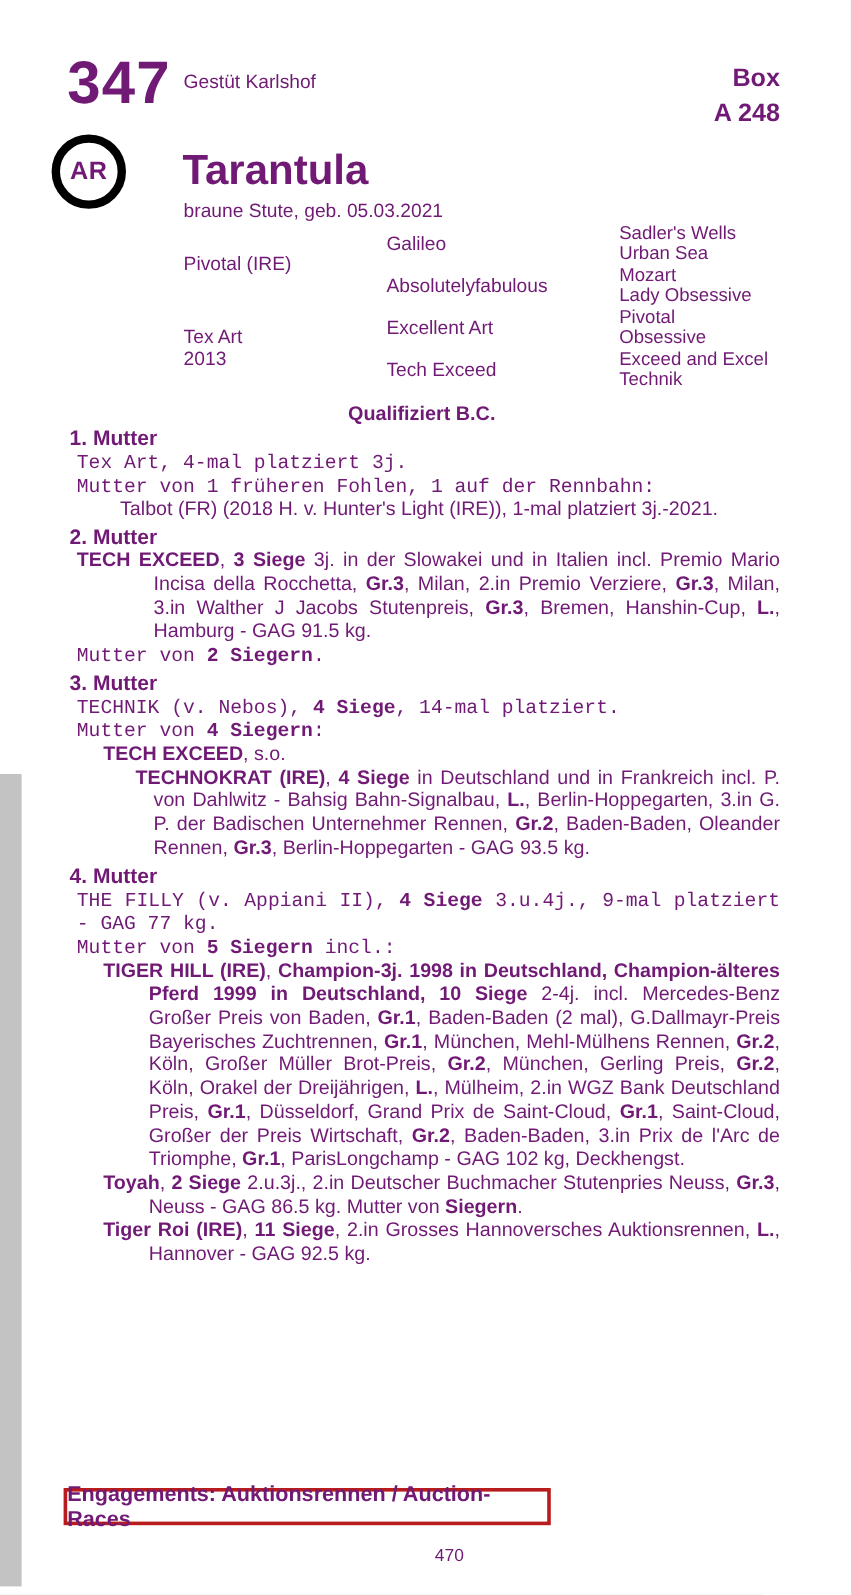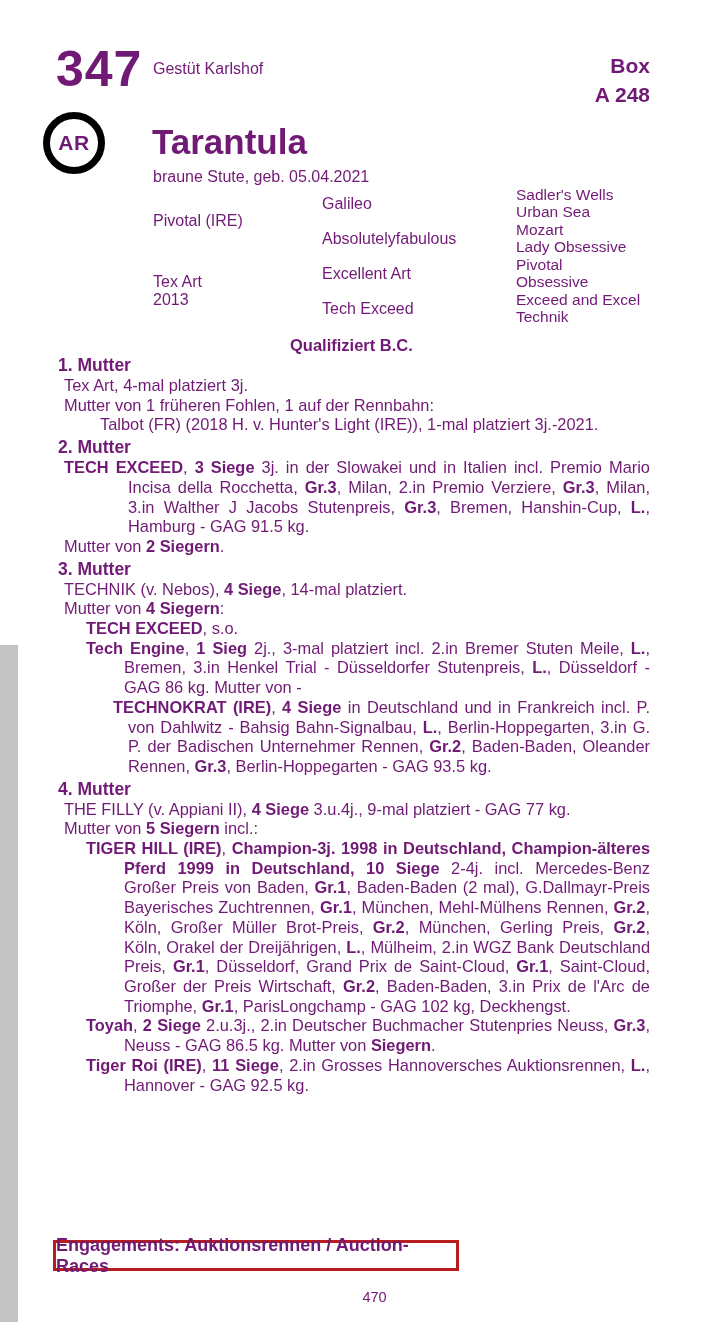--- a/index.html
+++ b/index.html
@@ -44,21 +44,21 @@
 
   
   .dam-line{
     position:absolute;left:0;top:353px;width:709px;box-sizing:border-box;
     padding:0 59px 0 60px;
     font-size:16.4px;line-height:19.7px;
   }
   .dam-line p{margin:0;text-align:justify;}
   .section{margin-top:2px;}
   .section-title{font-size:17.5px;font-weight:bold;margin:0 0 1px -2px;line-height:20px;}
-  .ln{margin-left:4px !important;text-align:left;}
+  .ln{margin-left:4px !important;text-align:left;font-family:Liberation Mono, monospace;}
   .ln-sub{margin-left:40px !important;text-align:left !important;}
   .ln-name{margin-left:26px !important;text-align:left !important;}
   .hang-a{padding-left:68px;text-indent:-64px;}   
   .hang-b{padding-left:64px;text-indent:-38px;}   
   .hang-c{padding-left:68px;text-indent:-15px;}   
 
   
   .engagements-box{
     position:absolute;left:53px;top:1240px;width:406px;height:31px;box-sizing:border-box;
     border:3px solid #b91c1c;
@@ -77,21 +77,21 @@
   <div class="catalog-number">347</div>
   <div class="consignor">Gestüt Karlshof</div>
   <div class="box-block">
     <div>Box</div>
     <div>A 248</div>
   </div>
   <div class="brand-circle">
     <span>AR</span>
   </div>
   <div class="horse-name">Tarantula</div>
-  <div class="horse-details">braune Stute, geb. 05.04.2021</div>
+  <div class="horse-details">braune Stute, geb. 05.03.2021</div>
 
   <div class="ped-grid">
     <div class="ped-p1 ped-sire">
       <span>Pivotal (IRE)</span>
     </div>
     <div class="ped-p1 ped-dam">
       <span style="display: block;">Tex Art</span>
       <span style="display: block;">2013</span>
     </div>
 
@@ -141,21 +141,20 @@
       <h2 class="section-title">2. Mutter</h2>
       <p class="hang-a"><b>TECH EXCEED</b>, <b>3 Siege</b> 3j. in der Slowakei und in Italien incl. Premio Mario Incisa della Rocchetta, <b>Gr.3</b>, Milan, 2.in Premio Verziere, <b>Gr.3</b>, Milan, 3.in Walther J Jacobs Stutenpreis, <b>Gr.3</b>, Bremen, Hanshin-Cup, <b>L.</b>, Hamburg - GAG 91.5 kg.</p>
       <p class="ln">Mutter von <b>2 Siegern</b>.</p>
     </div>
 
     <div class="section">
       <h2 class="section-title">3. Mutter</h2>
       <p class="ln">TECHNIK (v. Nebos), <b>4 Siege</b>, 14-mal platziert.</p>
       <p class="ln">Mutter von <b>4 Siegern</b>:</p>
       <p class="ln-name"><b>TECH EXCEED</b>, s.o.</p>
-      <p class="hang-b"><b>Tech Engine</b>, <b>1 Sieg</b> 2j., 3-mal platziert incl. 2.in Bremer Stuten Meile, <b>L.</b>, Bremen, 3.in Henkel Trial - Düsseldorfer Stutenpreis, <b>L.</b>, Düsseldorf - GAG 86 kg. Mutter von -</p>
       <p class="hang-c"><b>TECHNOKRAT (IRE)</b>, <b>4 Siege</b> in Deutschland und in Frankreich incl. P. von Dahlwitz - Bahsig Bahn-Signalbau, <b>L.</b>, Berlin-Hoppegarten, 3.in G. P. der Badischen Unternehmer Rennen, <b>Gr.2</b>, Baden-Baden, Oleander Rennen, <b>Gr.3</b>, Berlin-Hoppegarten - GAG 93.5 kg.</p>
     </div>
 
     <div class="section">
       <h2 class="section-title">4. Mutter</h2>
       <p class="ln">THE FILLY (v. Appiani II), <b>4 Siege</b> 3.u.4j., 9-mal platziert - GAG 77 kg.</p>
       <p class="ln">Mutter von <b>5 Siegern</b> incl.:</p>
       <p class="hang-b"><b>TIGER HILL (IRE)</b>, <b>Champion-3j. 1998 in Deutschland, Champion-älteres Pferd 1999 in Deutschland, 10 Siege</b> 2-4j. incl. Mercedes-Benz Großer Preis von Baden, <b>Gr.1</b>, Baden-Baden (2 mal), G.Dallmayr-Preis Bayerisches Zuchtrennen, <b>Gr.1</b>, München, Mehl-Mülhens Rennen, <b>Gr.2</b>, Köln, Großer Müller Brot-Preis, <b>Gr.2</b>, München, Gerling Preis, <b>Gr.2</b>, Köln, Orakel der Dreijährigen, <b>L.</b>, Mülheim, 2.in WGZ Bank Deutschland Preis, <b>Gr.1</b>, Düsseldorf, Grand Prix de Saint-Cloud, <b>Gr.1</b>, Saint-Cloud, Großer der Preis Wirtschaft, <b>Gr.2</b>, Baden-Baden, 3.in Prix de l'Arc de Triomphe, <b>Gr.1</b>, ParisLongchamp - GAG 102 kg, Deckhengst.</p>
       <p class="hang-b"><b>Toyah</b>, <b>2 Siege</b> 2.u.3j., 2.in Deutscher Buchmacher Stutenpries Neuss, <b>Gr.3</b>, Neuss - GAG 86.5 kg. Mutter von <b>Siegern</b>.</p>
       <p class="hang-b"><b>Tiger Roi (IRE)</b>, <b>11 Siege</b>, 2.in Grosses Hannoversches Auktionsrennen, <b>L.</b>, Hannover - GAG 92.5 kg.</p>

